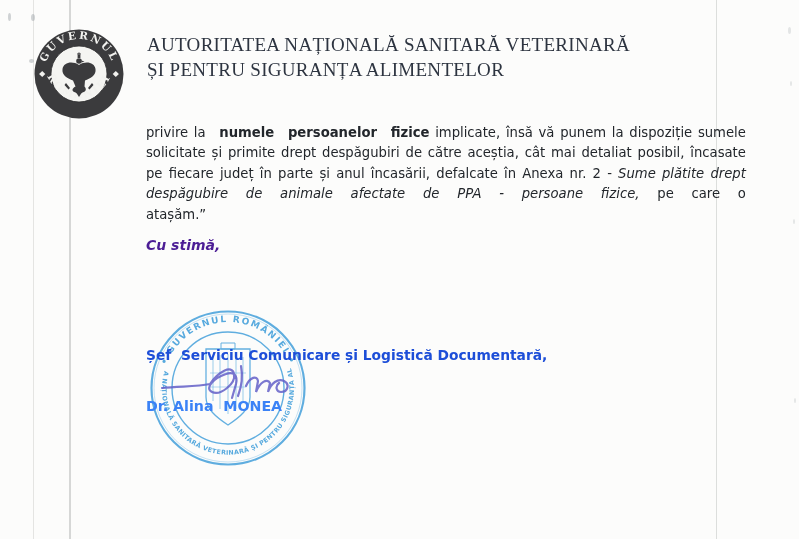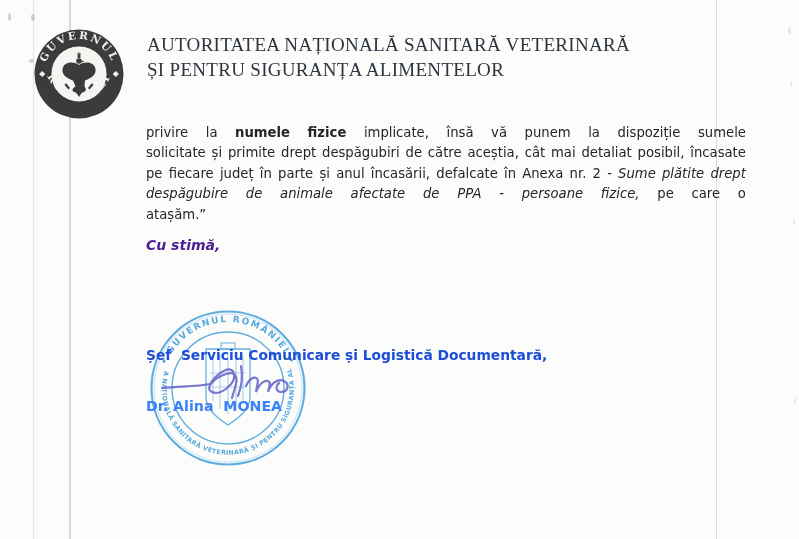--- a/index.html
+++ b/index.html
@@ -23,21 +23,21 @@
     font-family:"Liberation Serif","DejaVu Serif",serif;
     font-size:19px;line-height:25px;color:#2d3440;letter-spacing:.3px;
   }
 
   .body-para{
     position:absolute;left:146px;top:123px;width:600px;
     font-size:13.2px;color:#22262b;z-index:2;
   }
   .bline{height:20.4px;line-height:20.4px;white-space:nowrap;}
   .bline.just{display:flex;justify-content:space-between;}
-  .seg-bold{font-weight:bold;}
+  .seg-bold{font-weight:bold;margin-left:8px;}
   .seg-italic{font-style:italic;}
   .word{display:inline-block;}
 
   .salutation{
     position:absolute;left:146px;top:237px;
     font-size:14px;font-weight:bold;font-style:italic;color:#4c1d95;z-index:2;
   }
 
   .stamp-svg{position:absolute;left:147px;top:307px;width:162px;height:162px;z-index:1;}
   .signature-svg{position:absolute;left:140px;top:350px;width:220px;height:70px;z-index:4;}
@@ -99,20 +99,21 @@
   <div class="header">
     <div>AUTORITATEA NAȚIONALĂ SANITARĂ VETERINARĂ</div>
     <div>ȘI PENTRU SIGURANȚA ALIMENTELOR</div>
   </div>
 
   <div class="body-para">
       <div class="bline just">
         <span class="word seg-regular">privire</span>
         <span class="word seg-regular">la</span>
         <span class="word seg-bold">numele</span>
+        <span class="word seg-bold">persoanelor</span>
         <span class="word seg-bold">fizice</span>
         <span class="word seg-regular">implicate,</span>
         <span class="word seg-regular">însă</span>
         <span class="word seg-regular">vă</span>
         <span class="word seg-regular">punem</span>
         <span class="word seg-regular">la</span>
         <span class="word seg-regular">dispoziție</span>
         <span class="word seg-regular">sumele</span>
       </div>
       <div class="bline just">

